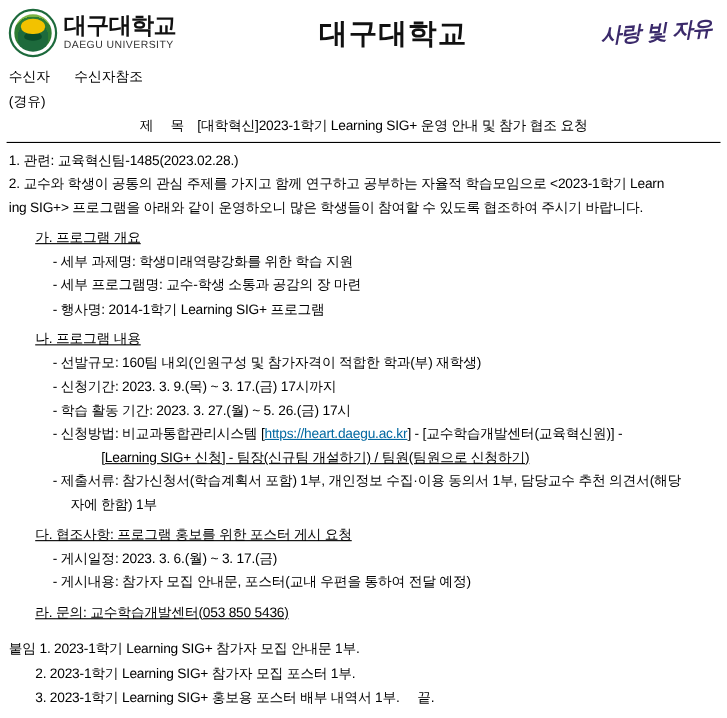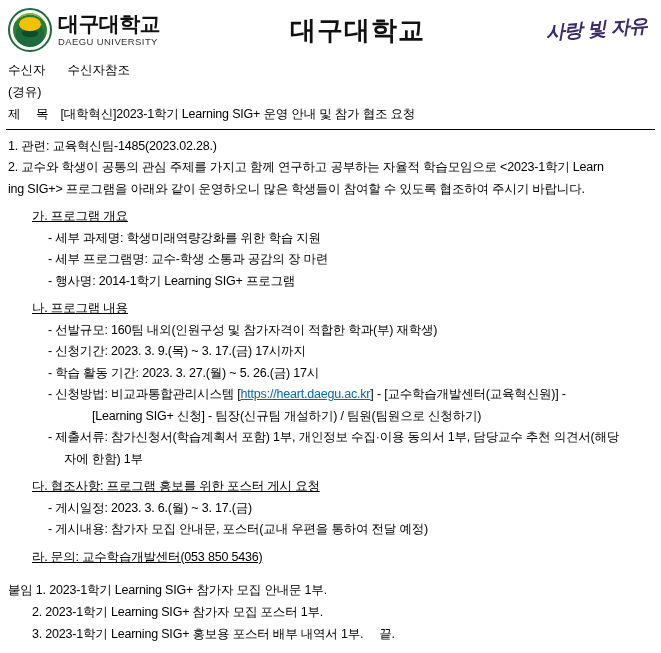--- a/index.html
+++ b/index.html
@@ -110,40 +110,41 @@
     padding: 4px 8px 0 8px;
     line-height: 1.75;
     font-size: 12.5px;
   }
   .addr-line span + span { margin-left: 22px; }
 
   .subject-line {
     padding: 2px 8px 4px 8px;
     font-size: 12.5px;
     letter-spacing: -0.2px;
+    text-align: center;
   }
   .subject-line .label { letter-spacing: 6px; margin-right: 6px; }
 
   .rule {
     border: 0;
     border-top: 1px solid #000000;
     margin: 2px 6px 6px 6px;
   }
 
   
   .body-block {
     padding: 0 8px;
     line-height: 1.72;
     font-size: 12.5px;
     letter-spacing: -0.2px;
   }
   .p { margin: 0; }
   .ind1 { padding-left: 24px; text-decoration: underline; }   
   .ind2 { padding-left: 40px; }   
-  .ind3 { padding-left: 84px; }   
+  .ind3 { padding-left: 84px; text-decoration: underline; }   
   .ind4 { padding-left: 56px; }
 
   .link {
     color: #0369a1;
     text-decoration: underline;
   }
 
   .gap-sm { height: 6px; }
   .gap-md { height: 12px; }
 

